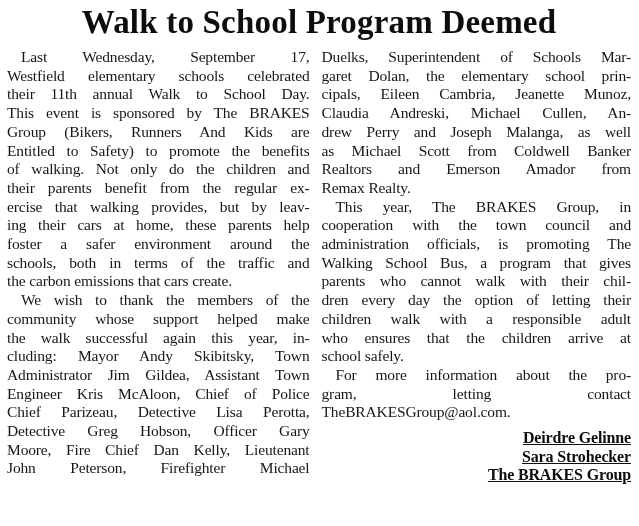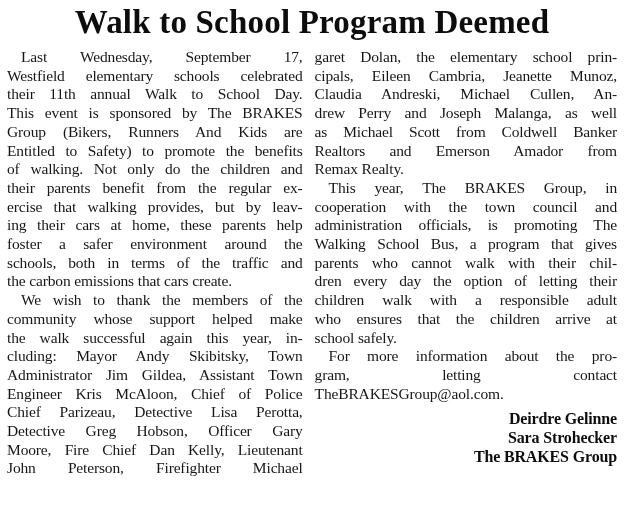--- a/index.html
+++ b/index.html
@@ -7,21 +7,21 @@
     padding: 0;
     width: 639px;
     height: 526px;
     background: #ffffff;
     overflow: hidden;
   }
   .article {
     box-sizing: border-box;
     width: 639px;
     height: 526px;
-    padding: 3px 22px 0 7px;
+    padding: 3px 8px 0 7px;
     font-family: "Liberation Serif", serif;
     color: #161616;
   }
   .headline {
     text-align: center;
     font-weight: 700;
     font-size: 33px;
     line-height: 38px;
     color: #0d0d0d;
     letter-spacing: 0.2px;
@@ -51,20 +51,21 @@
     margin-top: 7px;
     font-weight: 700;
     font-size: 16px;
     line-height: 18.7px;
     color: #0d0d0d;
   }
   .signature .line,
   .signature .line.end {
     text-align: right;
     text-align-last: right;
+    text-decoration: underline;
   }
 </style>
 </head>
 <body>
 
 <div class="article">
   <div class="headline">
     <div>Walk to School Program Deemed</div>
   </div>
   <div class="columns">
@@ -88,20 +89,21 @@
         <div class="line">cluding: Mayor Andy Skibitsky, Town</div>
         <div class="line">Administrator Jim Gildea, Assistant Town</div>
         <div class="line">Engineer Kris McAloon, Chief of Police</div>
         <div class="line">Chief Parizeau, Detective Lisa Perotta,</div>
         <div class="line">Detective Greg Hobson, Officer Gary</div>
         <div class="line">Moore, Fire Chief Dan Kelly, Lieutenant</div>
         <div class="line">John Peterson, Firefighter Michael</div>
       </div>
     <div class="col col-right">
       <div>
+          <div class="line">Duelks, Superintendent of Schools Mar-</div>
           <div class="line">garet Dolan, the elementary school prin-</div>
           <div class="line">cipals, Eileen Cambria, Jeanette Munoz,</div>
           <div class="line">Claudia Andreski, Michael Cullen, An-</div>
           <div class="line">drew Perry and Joseph Malanga, as well</div>
           <div class="line">as Michael Scott from Coldwell Banker</div>
           <div class="line">Realtors and Emerson Amador from</div>
           <div class="line end">Remax Realty.</div>
           <div class="line indent">This year, The BRAKES Group, in</div>
           <div class="line">cooperation with the town council and</div>
           <div class="line">administration officials, is promoting The</div>

